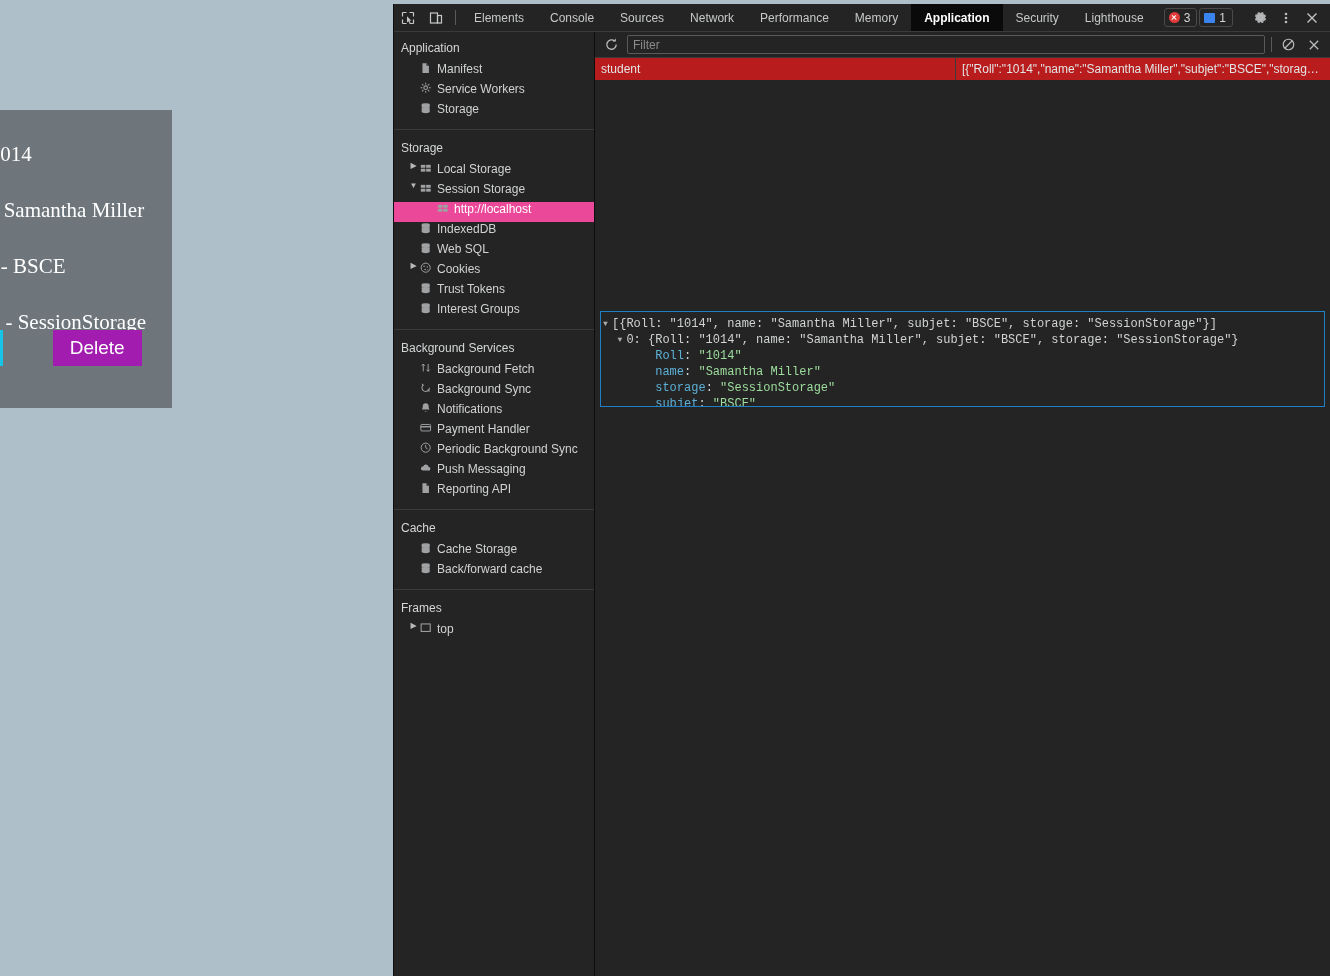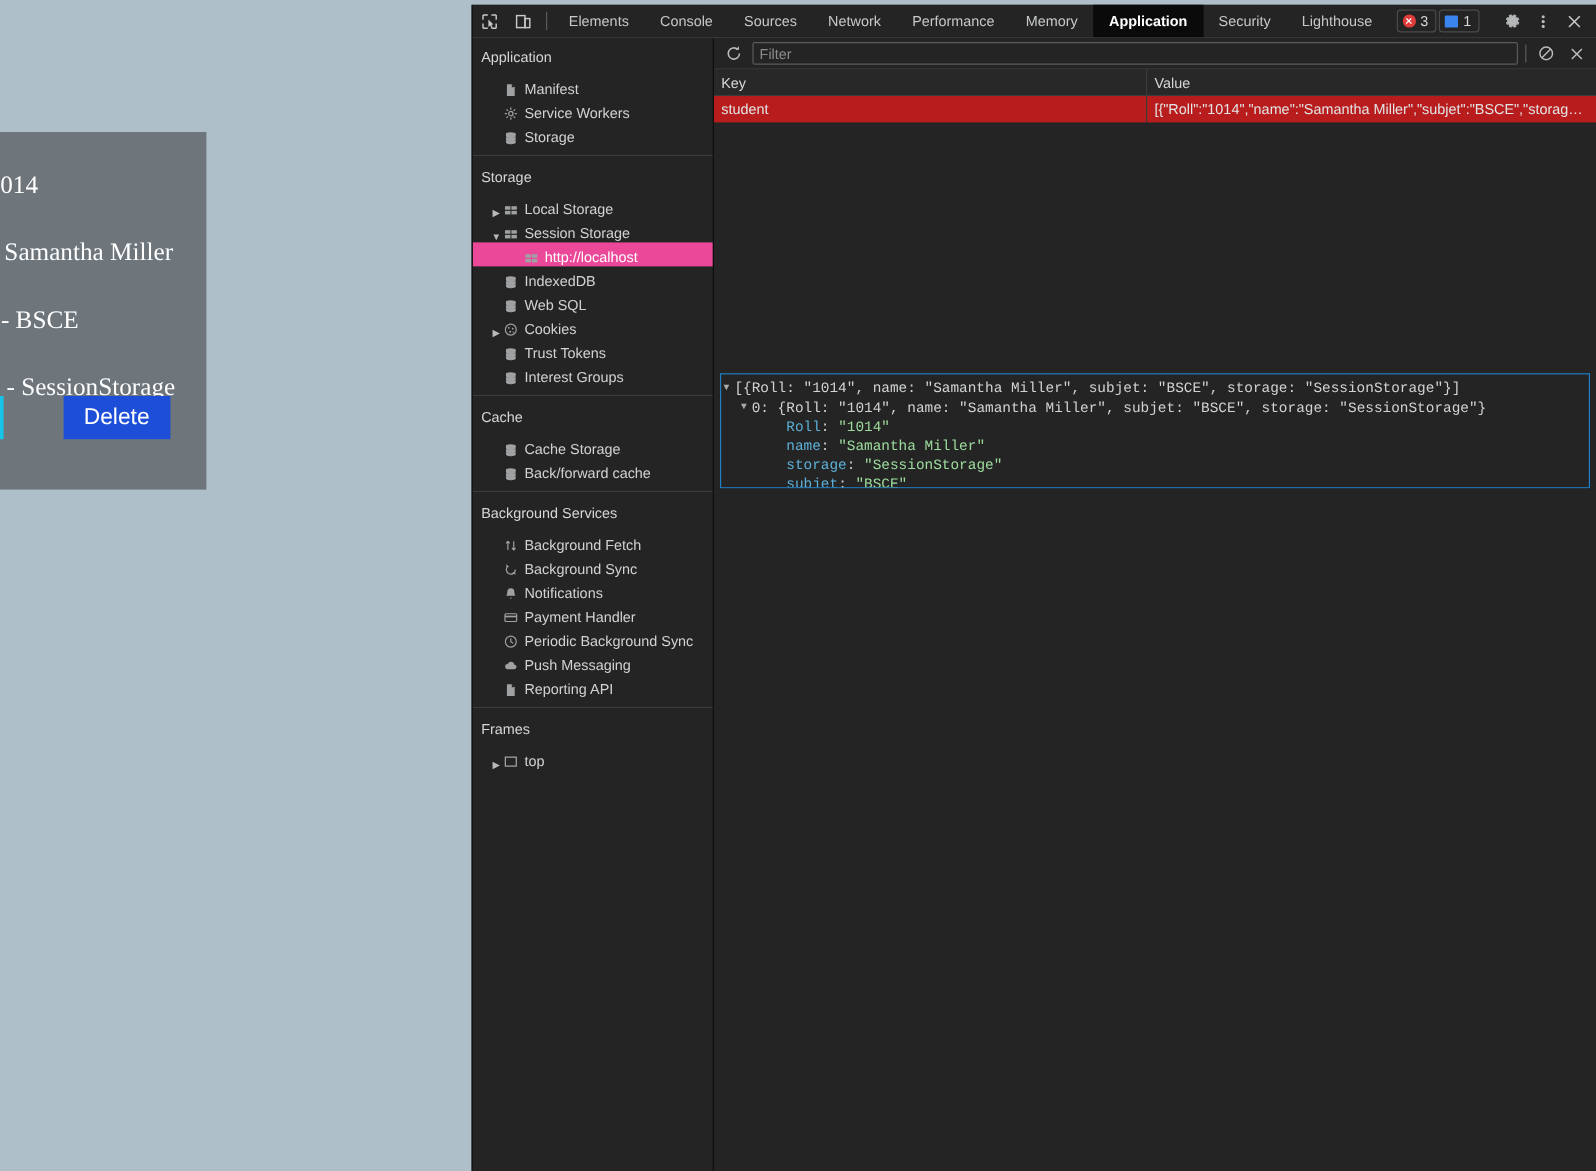--- a/index.html
+++ b/index.html
@@ -42,21 +42,21 @@
   .card-btn {
     border: none; outline: none;
     font-family: "Liberation Sans", sans-serif;
     font-size: 19px;
     color: #ffffff;
     padding: 7px 17px;
     cursor: pointer;
     line-height: 22px;
   }
   .card-btn.edit   { background: #18c3e8; }
-  .card-btn.delete { background: #1d4ed8; }
+  .card-btn.delete { background: #a21caf; }
 
   
   #devtools {
     position: absolute; left: 393px; top: 4px;
     width: 937px; height: 976px;
     background: #242424;
     color: #d0d2d3;
     font-size: 12px;
     display: flex; flex-direction: column;
     border-left: 1px solid #0d0d0d;
@@ -124,21 +124,21 @@
     border-right: 1px solid #0d0d0d;
     overflow: hidden;
     padding-top: 6px;
   }
   .sb-section + .sb-section { border-top: 1px solid #3b3b3b; margin-top: 7px; padding-top: 8px; }
   .sb-title {
     font-size: 12px; color: #d4d6d7;
     padding: 3px 0 7px 7px;
   }
   .sb-item {
-    display: flex; align-items: flex-end;
+    display: flex; align-items: flex-start;
     height: 20px;
     padding-left: 14px;
     font-size: 12px; color: #d0d2d3;
     cursor: pointer;
     white-space: nowrap;
   }
   .sb-item.indent2 { padding-left: 31px; }
   .sb-item.selected { background: #ec4899; color: #ffffff; }
   .tri {
     width: 11px; min-width: 11px; display: inline-block;
@@ -432,20 +432,92 @@
                 <ellipse cx="7" cy="3.4" rx="5" ry="1.8" fill="#9fa1a3"></ellipse>
                 <path d="M2 3.4v2.2c0 1 2.2 1.8 5 1.8s5-.8 5-1.8V3.4" fill="#9fa1a3"></path>
                 <path d="M2 6.6v2.2c0 1 2.2 1.8 5 1.8s5-.8 5-1.8V6.6" fill="#9fa1a3"></path>
                 <path d="M2 9.8V12c0 1 2.2 1.8 5 1.8s5-.8 5-1.8V9.8" fill="#9fa1a3"></path>
               </svg>
             </span>
             <span class="sb-label">Interest Groups</span>
           </div>
         </div>
         <div class="sb-section">
+          <div class="sb-title">Background Services</div>
+          <div class="sb-item">
+            <span class="tri blank">▶</span>
+            <span class="sb-ico">
+              <svg width="13" height="13" viewBox="0 0 16 16">
+                <path d="M4 11.5V2.5M4 2.5L2.2 4.6M4 2.5l1.8 2.1M10 2.5v9M10 11.5l-1.8-2.1M10 11.5l1.8-2.1" stroke="#9fa1a3" stroke-width="1.2" fill="none"></path>
+              </svg>
+            </span>
+            <span class="sb-label">Background Fetch</span>
+          </div>
+          <div class="sb-item">
+            <span class="tri blank">▶</span>
+            <span class="sb-ico">
+              <svg width="13" height="13" viewBox="0 0 16 16">
+                <path d="M11.6 7A4.6 4.6 0 113.8 3.7" stroke="#9fa1a3" stroke-width="1.3" fill="none"></path>
+                <path d="M2.4 1.4v3h3z" fill="#9fa1a3"></path>
+                <path d="M11.6 12.6v-3h-3z" fill="#9fa1a3"></path>
+              </svg>
+            </span>
+            <span class="sb-label">Background Sync</span>
+          </div>
+          <div class="sb-item">
+            <span class="tri blank">▶</span>
+            <span class="sb-ico">
+              <svg width="13" height="13" viewBox="0 0 16 16">
+                <path d="M7 1.6a3.6 3.6 0 00-3.6 3.6c0 3-1.2 4-1.2 4h9.6s-1.2-1-1.2-4A3.6 3.6 0 007 1.6z" fill="#9fa1a3"></path>
+                <path d="M5.7 11.2a1.4 1.4 0 002.6 0z" fill="#9fa1a3"></path>
+              </svg>
+            </span>
+            <span class="sb-label">Notifications</span>
+          </div>
+          <div class="sb-item">
+            <span class="tri blank">▶</span>
+            <span class="sb-ico">
+              <svg width="13" height="13" viewBox="0 0 16 16">
+                <rect x="1" y="3" width="12" height="8" rx="1" fill="none" stroke="#9fa1a3" stroke-width="1.2"></rect>
+                <rect x="1" y="5" width="12" height="1.7" fill="#9fa1a3"></rect>
+              </svg>
+            </span>
+            <span class="sb-label">Payment Handler</span>
+          </div>
+          <div class="sb-item">
+            <span class="tri blank">▶</span>
+            <span class="sb-ico">
+              <svg width="13" height="13" viewBox="0 0 16 16">
+                <circle cx="7" cy="7" r="5.6" fill="none" stroke="#9fa1a3" stroke-width="1.2"></circle>
+                <path d="M7 3.6V7l2.4 1.6" stroke="#9fa1a3" stroke-width="1.2" fill="none"></path>
+              </svg>
+            </span>
+            <span class="sb-label">Periodic Background Sync</span>
+          </div>
+          <div class="sb-item">
+            <span class="tri blank">▶</span>
+            <span class="sb-ico">
+              <svg width="13" height="13" viewBox="0 0 16 16">
+                <path d="M3.6 10.6a2.6 2.6 0 01.2-5.2 3.6 3.6 0 016.9.6 2.3 2.3 0 01-.4 4.6z" fill="#9fa1a3"></path>
+              </svg>
+            </span>
+            <span class="sb-label">Push Messaging</span>
+          </div>
+          <div class="sb-item">
+            <span class="tri blank">▶</span>
+            <span class="sb-ico">
+              <svg width="13" height="13" viewBox="0 0 16 16">
+                <path d="M3 1.5h5l3 3v9H3z" fill="#9fa1a3"></path>
+                <path d="M8 1.5v3h3" fill="#242424"></path>
+              </svg>
+            </span>
+            <span class="sb-label">Reporting API</span>
+          </div>
+        </div>
+        <div class="sb-section">
           <div class="sb-title">Cache</div>
           <div class="sb-item">
             <span class="tri blank">▶</span>
             <span class="sb-ico">
               <svg width="13" height="13" viewBox="0 0 16 16">
                 <ellipse cx="7" cy="3.4" rx="5" ry="1.8" fill="#9fa1a3"></ellipse>
                 <path d="M2 3.4v2.2c0 1 2.2 1.8 5 1.8s5-.8 5-1.8V3.4" fill="#9fa1a3"></path>
                 <path d="M2 6.6v2.2c0 1 2.2 1.8 5 1.8s5-.8 5-1.8V6.6" fill="#9fa1a3"></path>
                 <path d="M2 9.8V12c0 1 2.2 1.8 5 1.8s5-.8 5-1.8V9.8" fill="#9fa1a3"></path>
               </svg>
@@ -456,92 +528,20 @@
             <span class="tri blank">▶</span>
             <span class="sb-ico">
               <svg width="13" height="13" viewBox="0 0 16 16">
                 <ellipse cx="7" cy="3.4" rx="5" ry="1.8" fill="#9fa1a3"></ellipse>
                 <path d="M2 3.4v2.2c0 1 2.2 1.8 5 1.8s5-.8 5-1.8V3.4" fill="#9fa1a3"></path>
                 <path d="M2 6.6v2.2c0 1 2.2 1.8 5 1.8s5-.8 5-1.8V6.6" fill="#9fa1a3"></path>
                 <path d="M2 9.8V12c0 1 2.2 1.8 5 1.8s5-.8 5-1.8V9.8" fill="#9fa1a3"></path>
               </svg>
             </span>
             <span class="sb-label">Back/forward cache</span>
-          </div>
-        </div>
-        <div class="sb-section">
-          <div class="sb-title">Background Services</div>
-          <div class="sb-item">
-            <span class="tri blank">▶</span>
-            <span class="sb-ico">
-              <svg width="13" height="13" viewBox="0 0 16 16">
-                <path d="M4 11.5V2.5M4 2.5L2.2 4.6M4 2.5l1.8 2.1M10 2.5v9M10 11.5l-1.8-2.1M10 11.5l1.8-2.1" stroke="#9fa1a3" stroke-width="1.2" fill="none"></path>
-              </svg>
-            </span>
-            <span class="sb-label">Background Fetch</span>
-          </div>
-          <div class="sb-item">
-            <span class="tri blank">▶</span>
-            <span class="sb-ico">
-              <svg width="13" height="13" viewBox="0 0 16 16">
-                <path d="M11.6 7A4.6 4.6 0 113.8 3.7" stroke="#9fa1a3" stroke-width="1.3" fill="none"></path>
-                <path d="M2.4 1.4v3h3z" fill="#9fa1a3"></path>
-                <path d="M11.6 12.6v-3h-3z" fill="#9fa1a3"></path>
-              </svg>
-            </span>
-            <span class="sb-label">Background Sync</span>
-          </div>
-          <div class="sb-item">
-            <span class="tri blank">▶</span>
-            <span class="sb-ico">
-              <svg width="13" height="13" viewBox="0 0 16 16">
-                <path d="M7 1.6a3.6 3.6 0 00-3.6 3.6c0 3-1.2 4-1.2 4h9.6s-1.2-1-1.2-4A3.6 3.6 0 007 1.6z" fill="#9fa1a3"></path>
-                <path d="M5.7 11.2a1.4 1.4 0 002.6 0z" fill="#9fa1a3"></path>
-              </svg>
-            </span>
-            <span class="sb-label">Notifications</span>
-          </div>
-          <div class="sb-item">
-            <span class="tri blank">▶</span>
-            <span class="sb-ico">
-              <svg width="13" height="13" viewBox="0 0 16 16">
-                <rect x="1" y="3" width="12" height="8" rx="1" fill="none" stroke="#9fa1a3" stroke-width="1.2"></rect>
-                <rect x="1" y="5" width="12" height="1.7" fill="#9fa1a3"></rect>
-              </svg>
-            </span>
-            <span class="sb-label">Payment Handler</span>
-          </div>
-          <div class="sb-item">
-            <span class="tri blank">▶</span>
-            <span class="sb-ico">
-              <svg width="13" height="13" viewBox="0 0 16 16">
-                <circle cx="7" cy="7" r="5.6" fill="none" stroke="#9fa1a3" stroke-width="1.2"></circle>
-                <path d="M7 3.6V7l2.4 1.6" stroke="#9fa1a3" stroke-width="1.2" fill="none"></path>
-              </svg>
-            </span>
-            <span class="sb-label">Periodic Background Sync</span>
-          </div>
-          <div class="sb-item">
-            <span class="tri blank">▶</span>
-            <span class="sb-ico">
-              <svg width="13" height="13" viewBox="0 0 16 16">
-                <path d="M3.6 10.6a2.6 2.6 0 01.2-5.2 3.6 3.6 0 016.9.6 2.3 2.3 0 01-.4 4.6z" fill="#9fa1a3"></path>
-              </svg>
-            </span>
-            <span class="sb-label">Push Messaging</span>
-          </div>
-          <div class="sb-item">
-            <span class="tri blank">▶</span>
-            <span class="sb-ico">
-              <svg width="13" height="13" viewBox="0 0 16 16">
-                <path d="M3 1.5h5l3 3v9H3z" fill="#9fa1a3"></path>
-                <path d="M8 1.5v3h3" fill="#242424"></path>
-              </svg>
-            </span>
-            <span class="sb-label">Reporting API</span>
           </div>
         </div>
         <div class="sb-section">
           <div class="sb-title">Frames</div>
           <div class="sb-item">
             <span class="tri">▶</span>
             <span class="sb-ico">
               <svg width="13" height="13" viewBox="0 0 16 16">
                 <rect x="1.4" y="2.4" width="11.2" height="9.2" fill="none" stroke="#9fa1a3" stroke-width="1.3"></rect>
               </svg>
@@ -569,24 +569,20 @@
           </svg>
         </div>
         <div class="st-btn">
           <svg width="14" height="14" viewBox="0 0 14 14">
             <path d="M2.8 2.8l8.4 8.4M11.2 2.8l-8.4 8.4" stroke="#b9bbbc" stroke-width="1.3" fill="none"></path>
           </svg>
         </div>
       </div>
 
       <div id="table-wrap">
-        <div class="dt-row" id="table-head">
-          <div class="col-key">Key</div>
-          <div class="col-val">Value</div>
-        </div>
         <div id="table-body">
             <div class="dt-row data-row">
               <div class="col-key">student</div>
               <div class="col-val">[{"Roll":"1014","name":"Samantha Miller","subjet":"BSCE","storag…</div>
             </div>
             <div id="table-empty">
               <div class="ce-left"></div>
               <div class="ce-right"></div>
             </div>
           </div>

